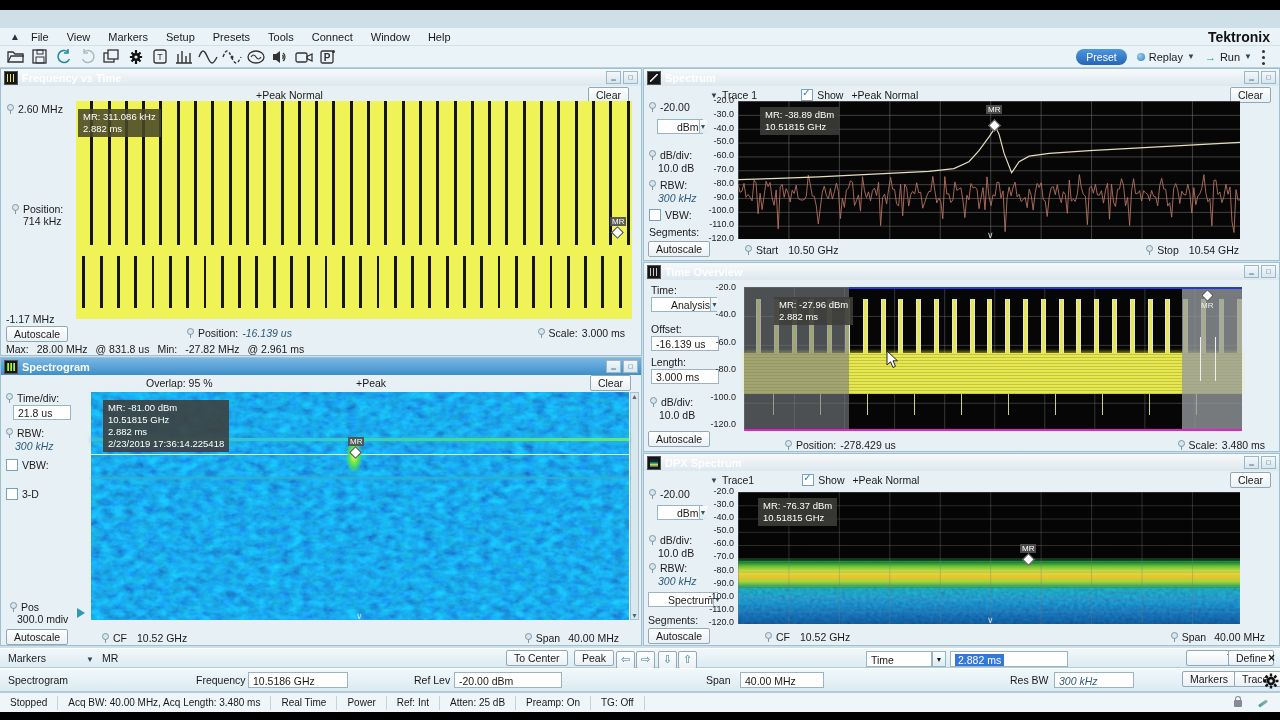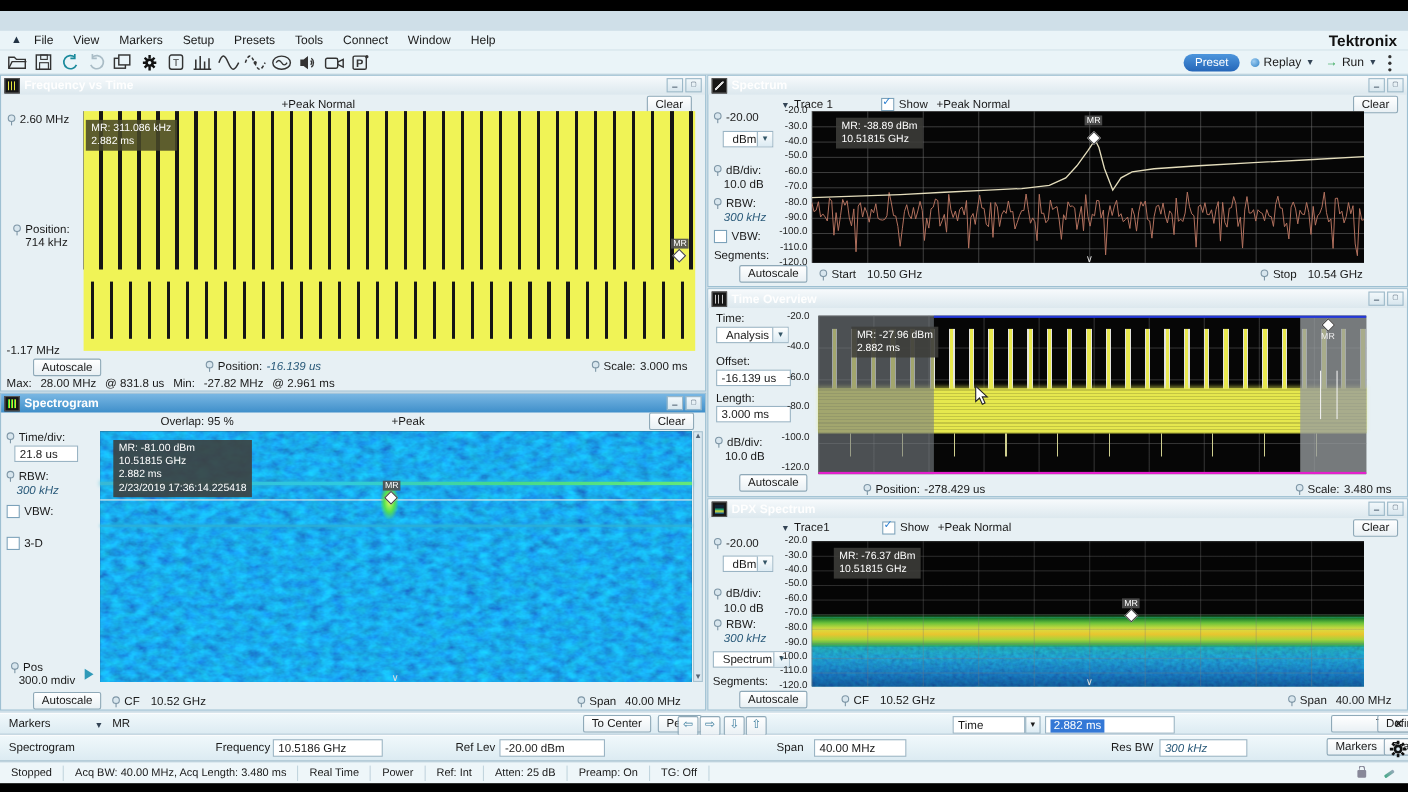--- a/index.html
+++ b/index.html
@@ -38,27 +38,27 @@
   .panel{position:absolute;background:#e7f0f4;border:1px solid #9ec0d2;box-sizing:border-box;}
   .ptitle{position:absolute;left:0;top:0;right:0;height:17px;background:linear-gradient(#f7fafc,#dce8ee);
           display:flex;align-items:center;gap:4px;padding:0 3px;color:#fefefe;font-size:11px;font-weight:bold;}
   .ptitle.active{background:linear-gradient(#79b7e3,#3f8fca);}
   .pticon{width:12px;height:12px;border:1px solid #555;background:#161616;position:relative;flex:0 0 auto;}
   .pticon i{position:absolute;inset:2px;display:block;}
   .pwin{margin-left:auto;display:flex;gap:2px;}
   .pwb{width:13px;height:11px;background:linear-gradient(#f2f8fb,#d8e6ee);border:1px solid #9bb8c8;
        font-size:6px;line-height:10px;text-align:center;color:#567;}
   .btn{background:linear-gradient(#ffffff,#e9f0f4);border:1px solid #8fa9b8;border-radius:2px;
-       font-size:10.5px;text-align:right;color:#1a1a1a;padding:1px 7px;line-height:12px;margin-left:24px;}
+       font-size:10.5px;text-align:right;color:#1a1a1a;padding:1px 7px;line-height:12px;}
   .lbl{font-size:10.5px;color:#1a1a1a;white-space:nowrap;}
   .ital{font-style:italic;color:#2a5a7a;}
   .cb{width:10px;height:10px;background:#fff;border:1px solid #7ca2ba;display:inline-block;position:relative;flex:0 0 auto;}
   .cb.on::after{content:"\2713";position:absolute;left:0;top:-3px;font-size:10px;color:#2a7fd0;font-weight:bold;}
   .sel{background:#fff;border:1px solid #9ab4c4;height:15px;display:flex;align-items:center;
-       padding:0 0 0 8px;font-size:10.5px;box-sizing:border-box;}
+       padding:0 0 0 19px;font-size:10.5px;box-sizing:border-box;}
   .sel .dd{margin-left:auto;width:13px;height:100%;background:linear-gradient(#fdfefe,#dcebf3);
            border-left:1px solid #9ab4c4;text-align:center;font-size:7px;color:#356;line-height:13px;}
   .inp{background:#fff;border:1px solid #9ab4c4;height:15px;line-height:15px;padding:0 4px;
        font-size:10.5px;box-sizing:border-box;white-space:nowrap;}
   .adj{display:inline-block;width:8px;height:10px;position:relative;flex:0 0 auto;}
   .adj::before{content:"";position:absolute;left:1px;top:0;width:5px;height:5px;border:1px solid #7e96a6;
                border-radius:50%;background:#d8e6ee;}
   .adj::after{content:"";position:absolute;left:4px;top:6px;width:1px;height:4px;background:#7e96a6;}
   .row{display:flex;align-items:center;gap:4px;}
   .ticks{display:flex;flex-direction:column;justify-content:space-between;align-items:flex-end;}
@@ -638,21 +638,21 @@
     <span class="abs btn" style="left:1186px;top:1px;padding-left:40px;">Table</span>
     <span class="abs btn" style="left:1228px;top:1px;">Define</span>
     <span class="abs lbl" style="left:1268px;top:2px;font-weight:bold;font-size:12px;">×</span>
   </div>
 
   <div class="hbar" style="top:668px;height:24px;">
     <span class="abs lbl" style="left:8px;top:5px;">Spectrogram</span>
     <span class="abs lbl" style="left:196px;top:5px;">Frequency</span>
     <span class="abs valbox" style="left:248px;top:3px;width:100px;">10.5186 GHz</span>
     <span class="abs lbl" style="left:414px;top:5px;">Ref Lev</span>
-    <span class="abs valbox" style="left:454px;top:3px;width:96px;">-20.00 dBm</span>
+    <span class="abs valbox" style="left:454px;top:3px;width:108px;">-20.00 dBm</span>
     <span class="abs lbl" style="left:706px;top:5px;">Span</span>
     <span class="abs valbox" style="left:740px;top:3px;width:84px;">40.00 MHz</span>
     <span class="abs lbl" style="left:1010px;top:5px;">Res BW</span>
     <span class="abs valbox ital" style="left:1054px;top:3px;width:80px;">300 kHz</span>
     <span class="abs btn" style="left:1182px;top:2px;">Markers</span>
     <span class="abs btn" style="left:1234px;top:2px;">Traces</span>
     <svg class="abs gear" style="left:1262px;top:3px;" width="18" height="18" viewBox="0 0 18 18">
       <circle cx="9" cy="9" r="4.2" fill="#111"></circle>
       <g stroke="#111" stroke-width="2.4">
           <path d="M9 1.5 v3 M9 13.5 v3 M1.5 9 h3 M13.5 9 h3 M3.7 3.7 l2.1 2.1 M12.2 12.2 l2.1 2.1 M14.3 3.7 l-2.1 2.1 M5.8 12.2 l-2.1 2.1"></path>

